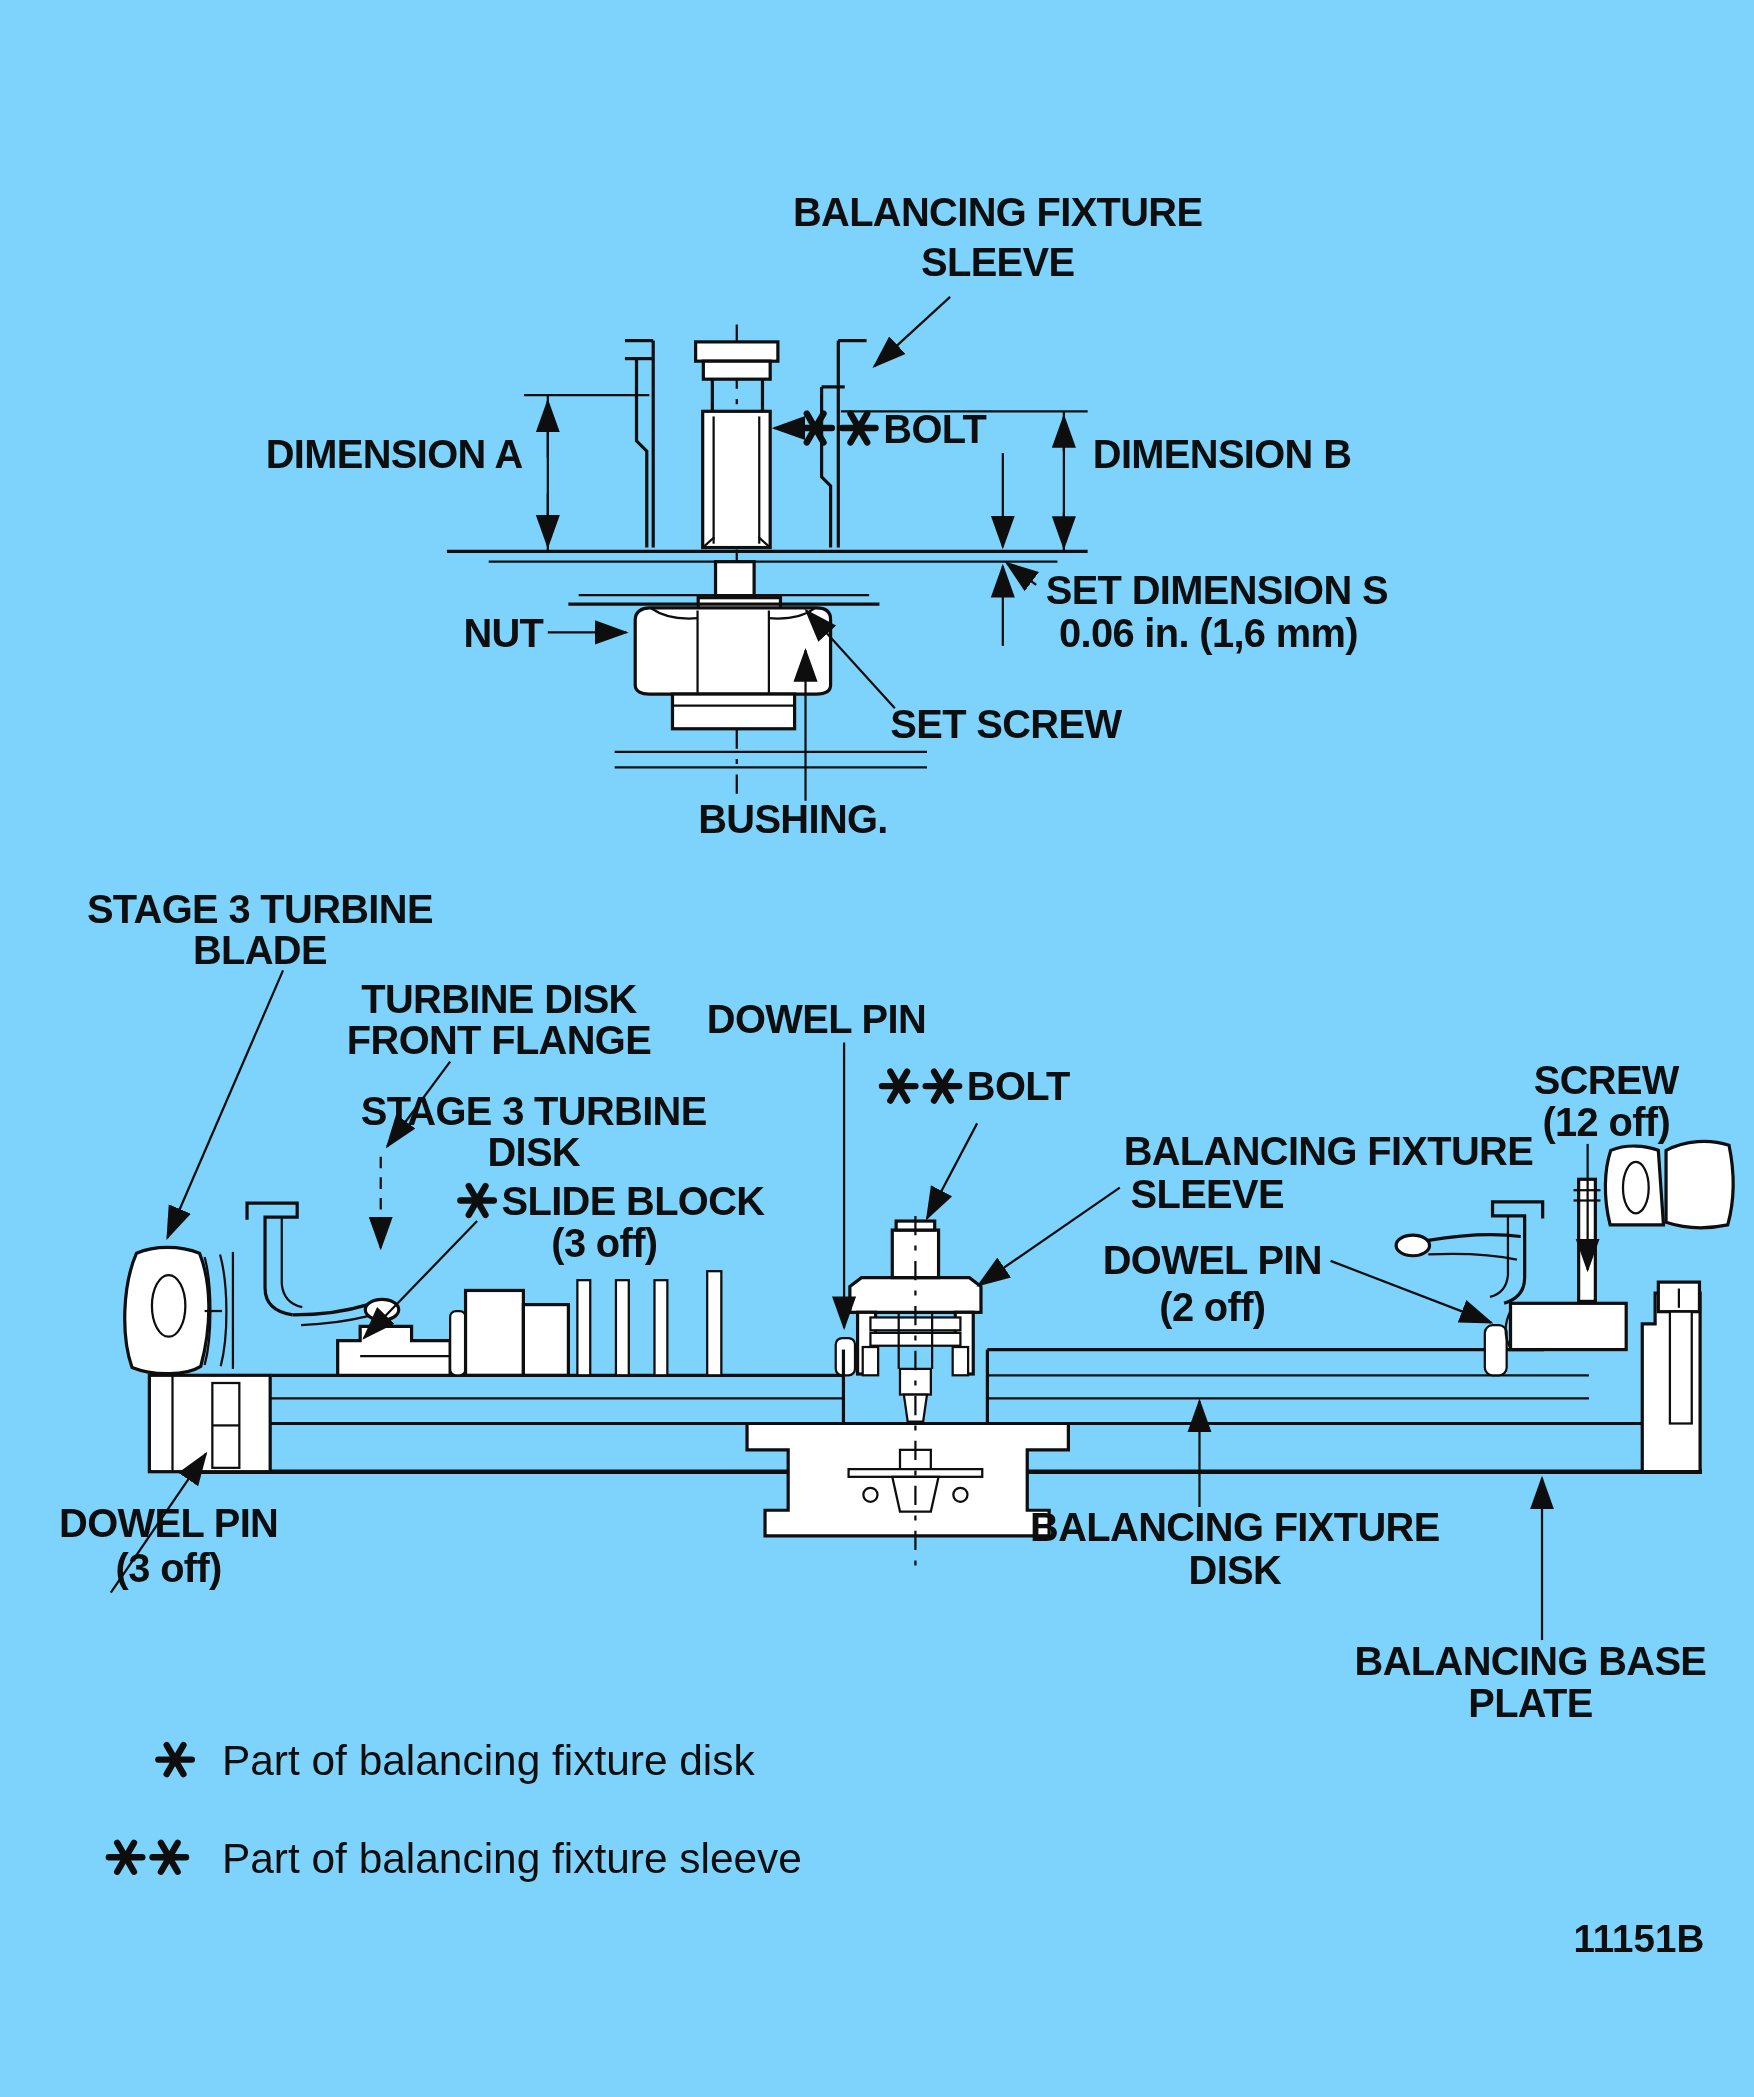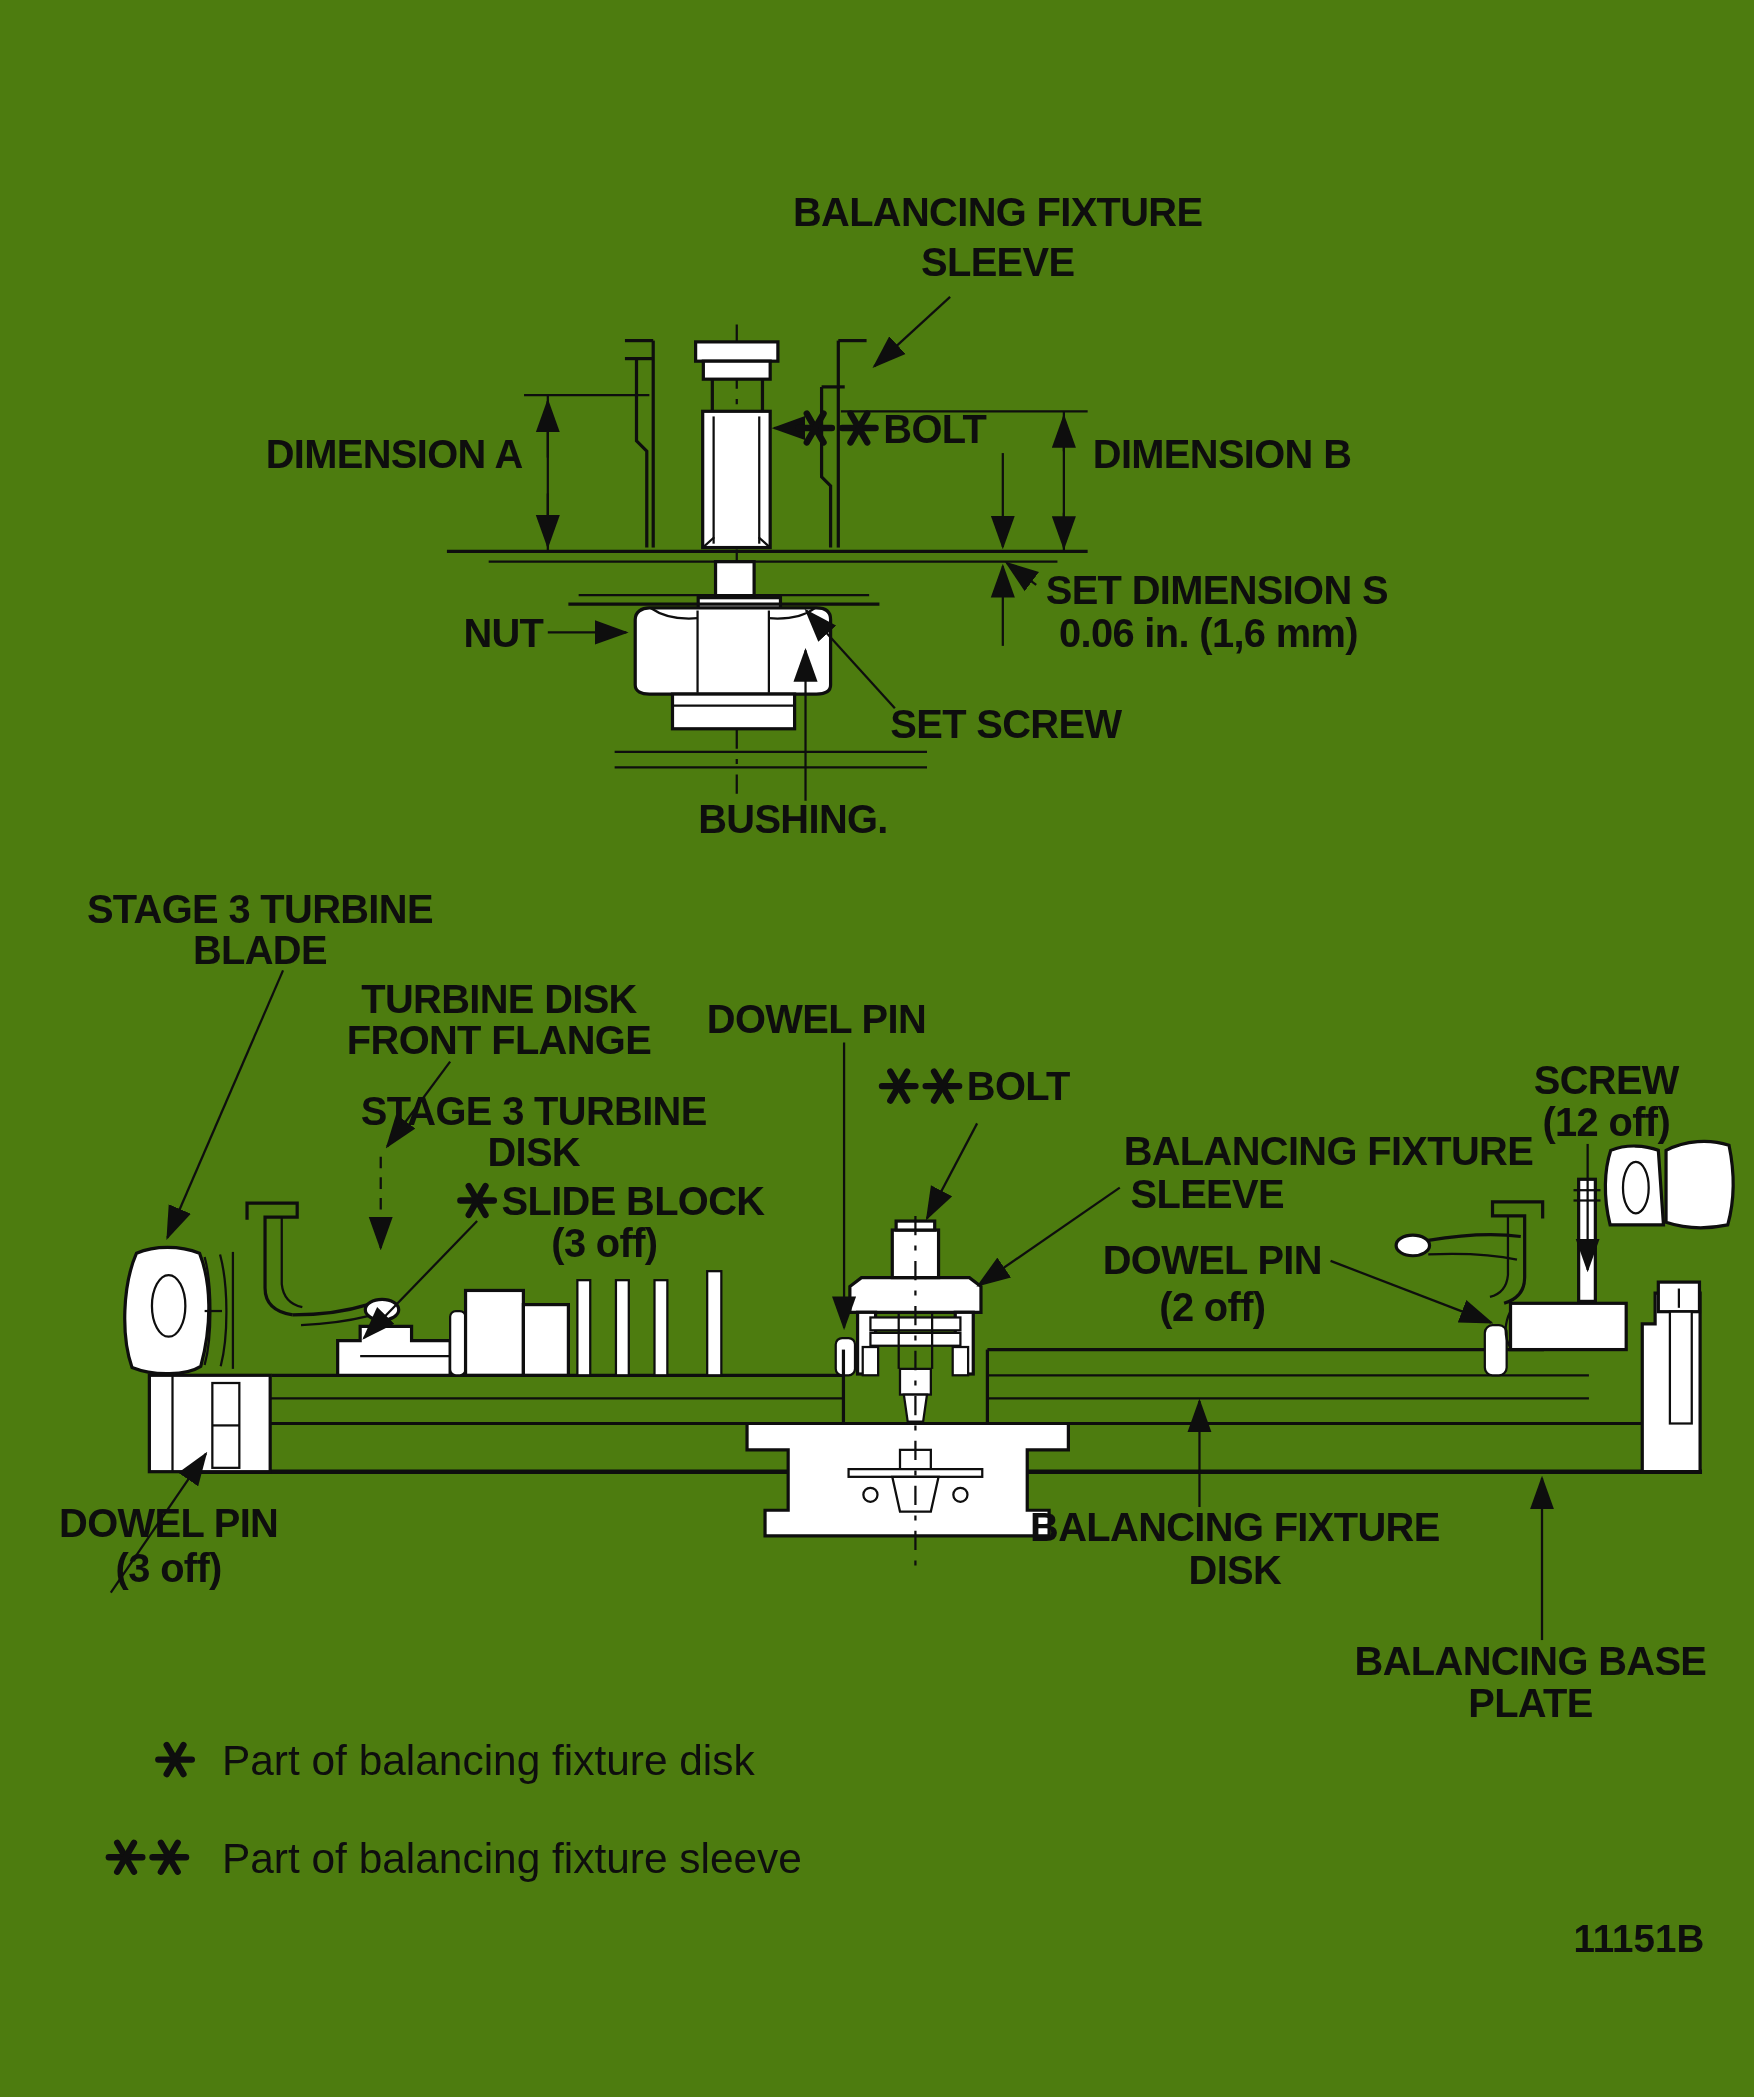--- a/index.html
+++ b/index.html
@@ -1,16 +1,16 @@
 <!DOCTYPE html>
 <html style="font-size:10.3px"><head>
 <meta charset="utf-8">
 <style>
   html,body{margin:0;padding:0;background:#ffffff;}
-  .page{position:relative;width:1755px;height:2097px;background:#4d7c0f;overflow:hidden;
+  .page{position:relative;width:1755px;height:2097px;background:#7dd3fc;overflow:hidden;
         font-family:"Liberation Sans", sans-serif;}
   svg{position:absolute;left:0;top:0;}
   text{fill:#0e0e0e;}
   .cap{font-size:62px;font-weight:700;letter-spacing:-1px;}
   .leg{font-size:66px;font-weight:400;letter-spacing:0px;}
   .fig{font-size:60px;font-weight:700;}
   .ln{stroke:#0e0e0e;fill:none;}
   .thin{stroke-width:3.5px;}
   .mid{stroke-width:5px;}
   .thick{stroke-width:7px;}

